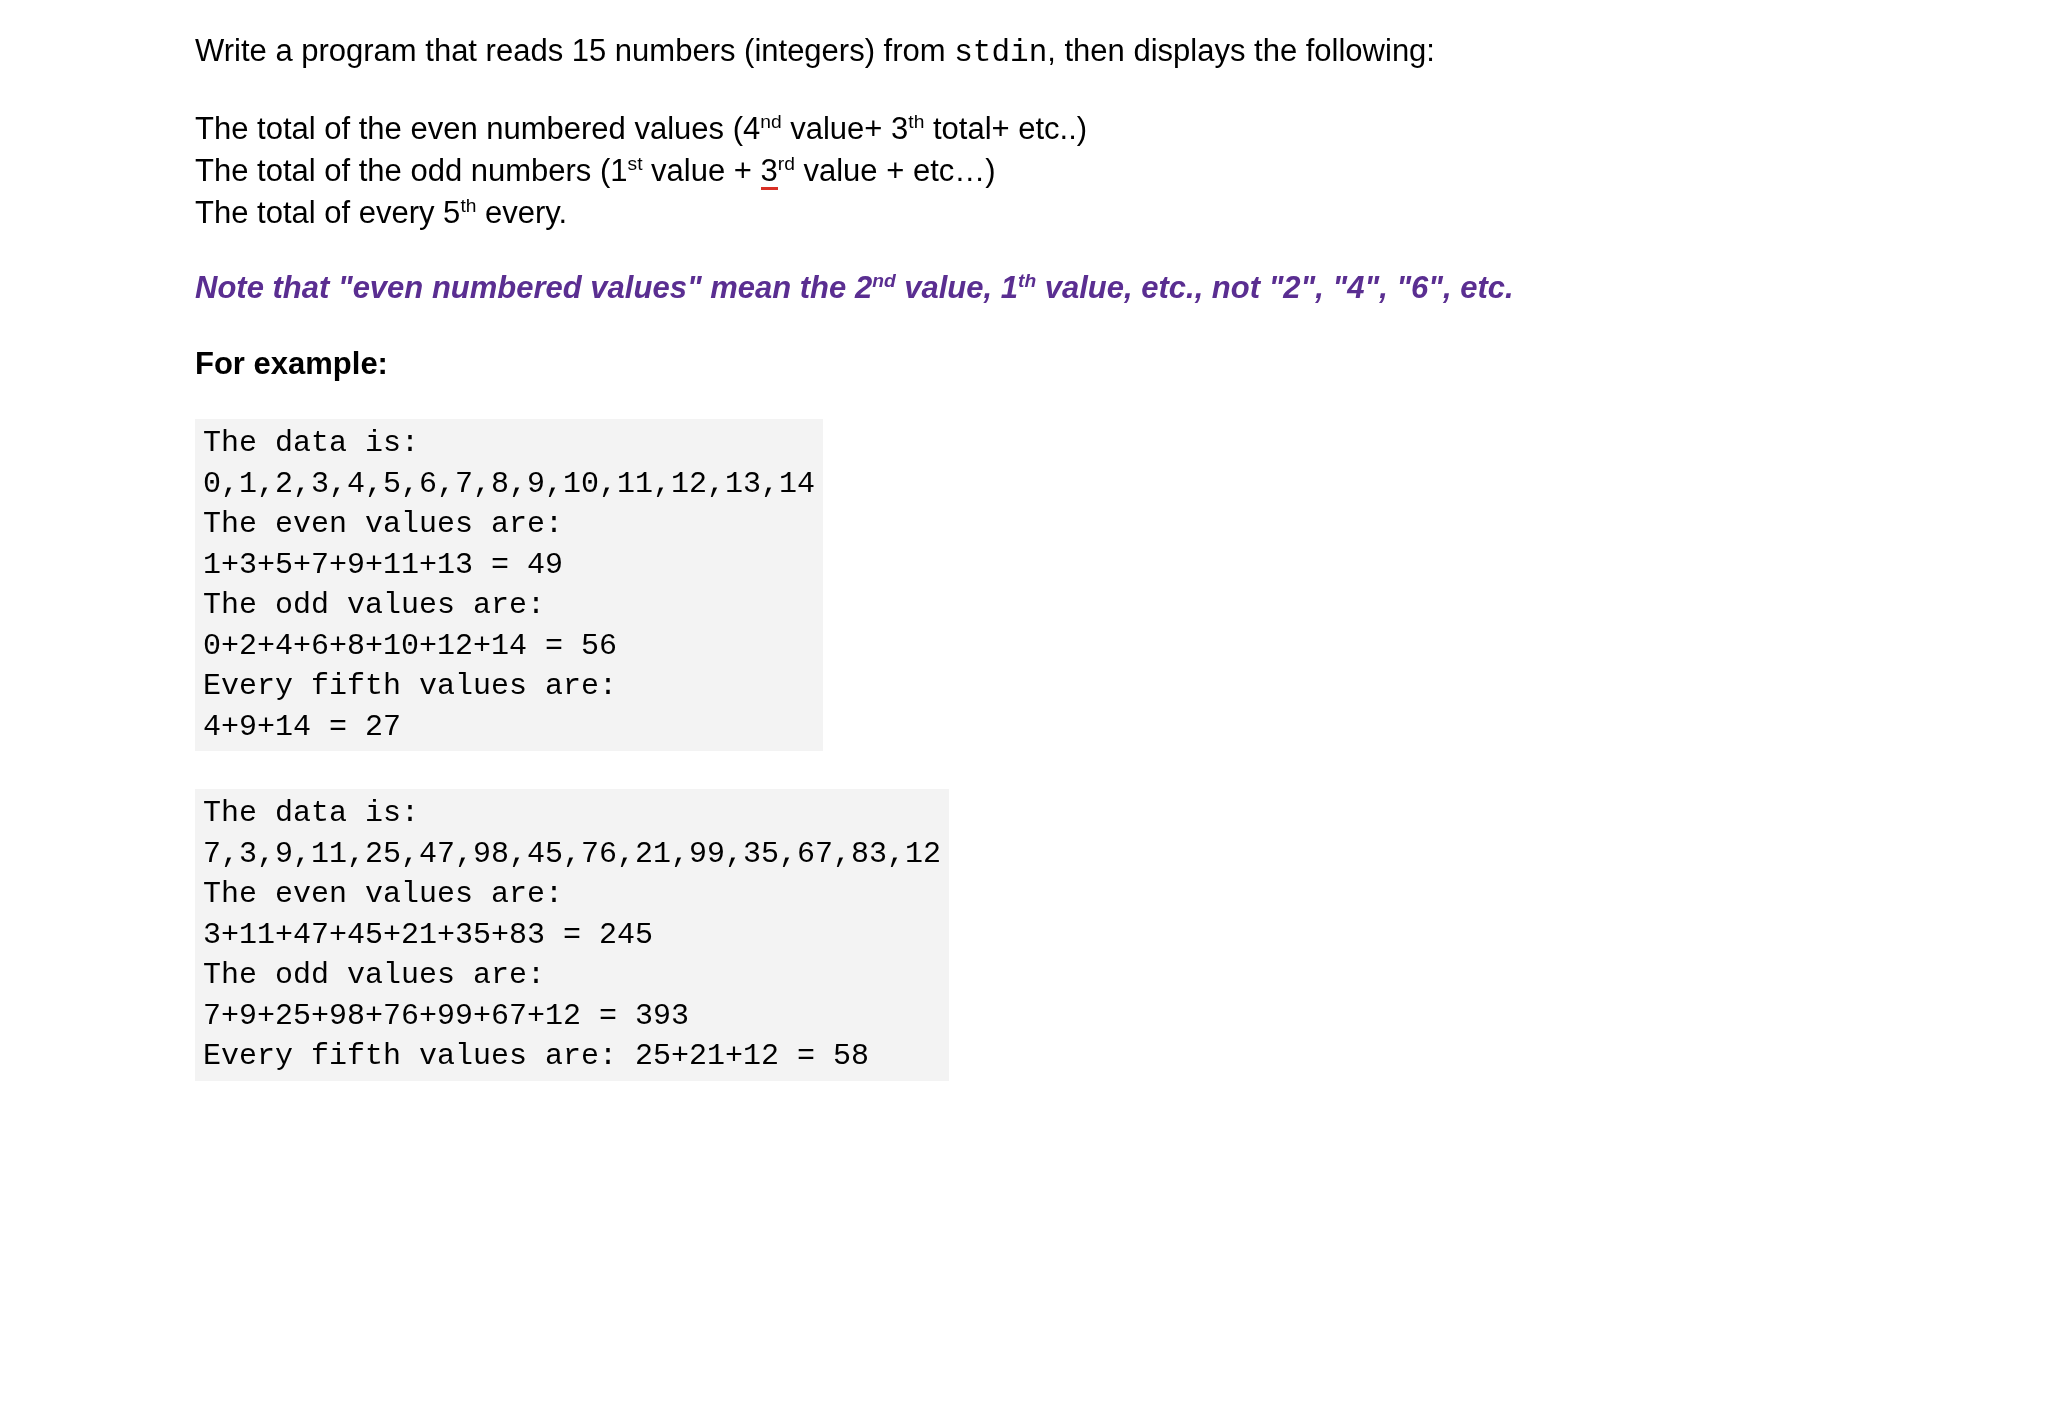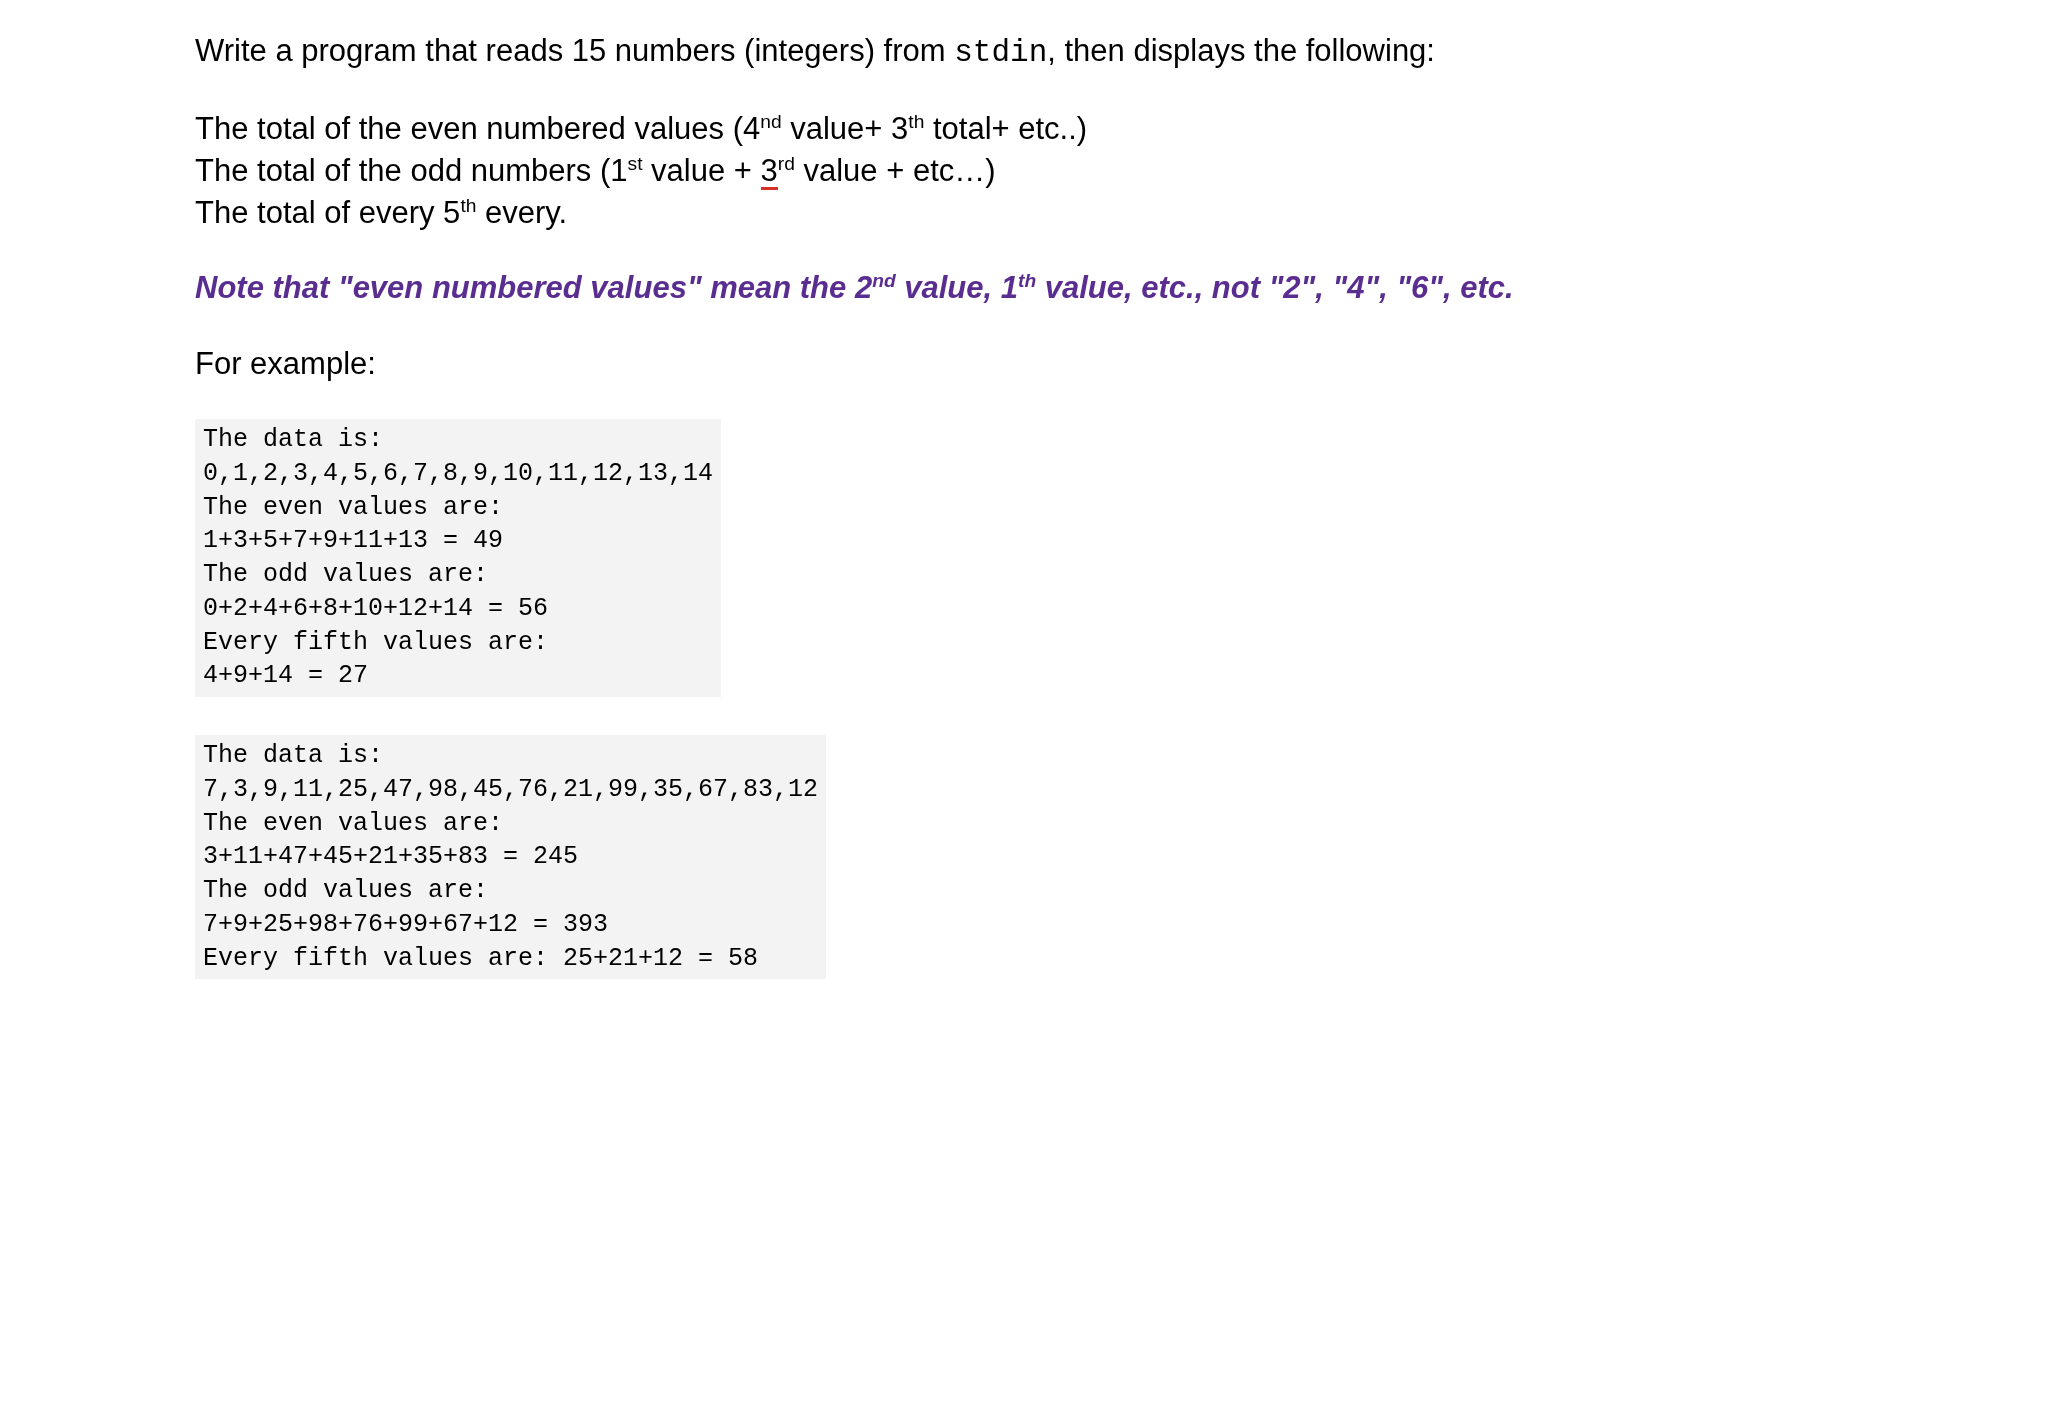--- a/index.html
+++ b/index.html
@@ -36,29 +36,30 @@
     line-height: 1.05;
   }
   .note {
     font-style: italic;
     font-weight: bold;
     color: #5a2e91;
     margin: 0 0 34px 0;
   }
   .section-label {
     margin: 0 0 34px 0;
+    font-weight: bold;
   }
   .code-block {
     font-family: "Courier New", Courier, monospace;
     background: #f3f3f3;
     white-space: pre;
     padding: 4px 8px;
     margin: 0 0 38px 0;
     width: fit-content;
-    font-size: 25px;
+    font-size: 30px;
     line-height: 1.35;
   }
 </style>
 </head>
 <body>
 
 <div class="content">
 
   <p class="para">
     <span>Write a program that reads 15 numbers (integers) from </span><span class="mono-inline">stdin</span><span>, then displays the following:</span>

